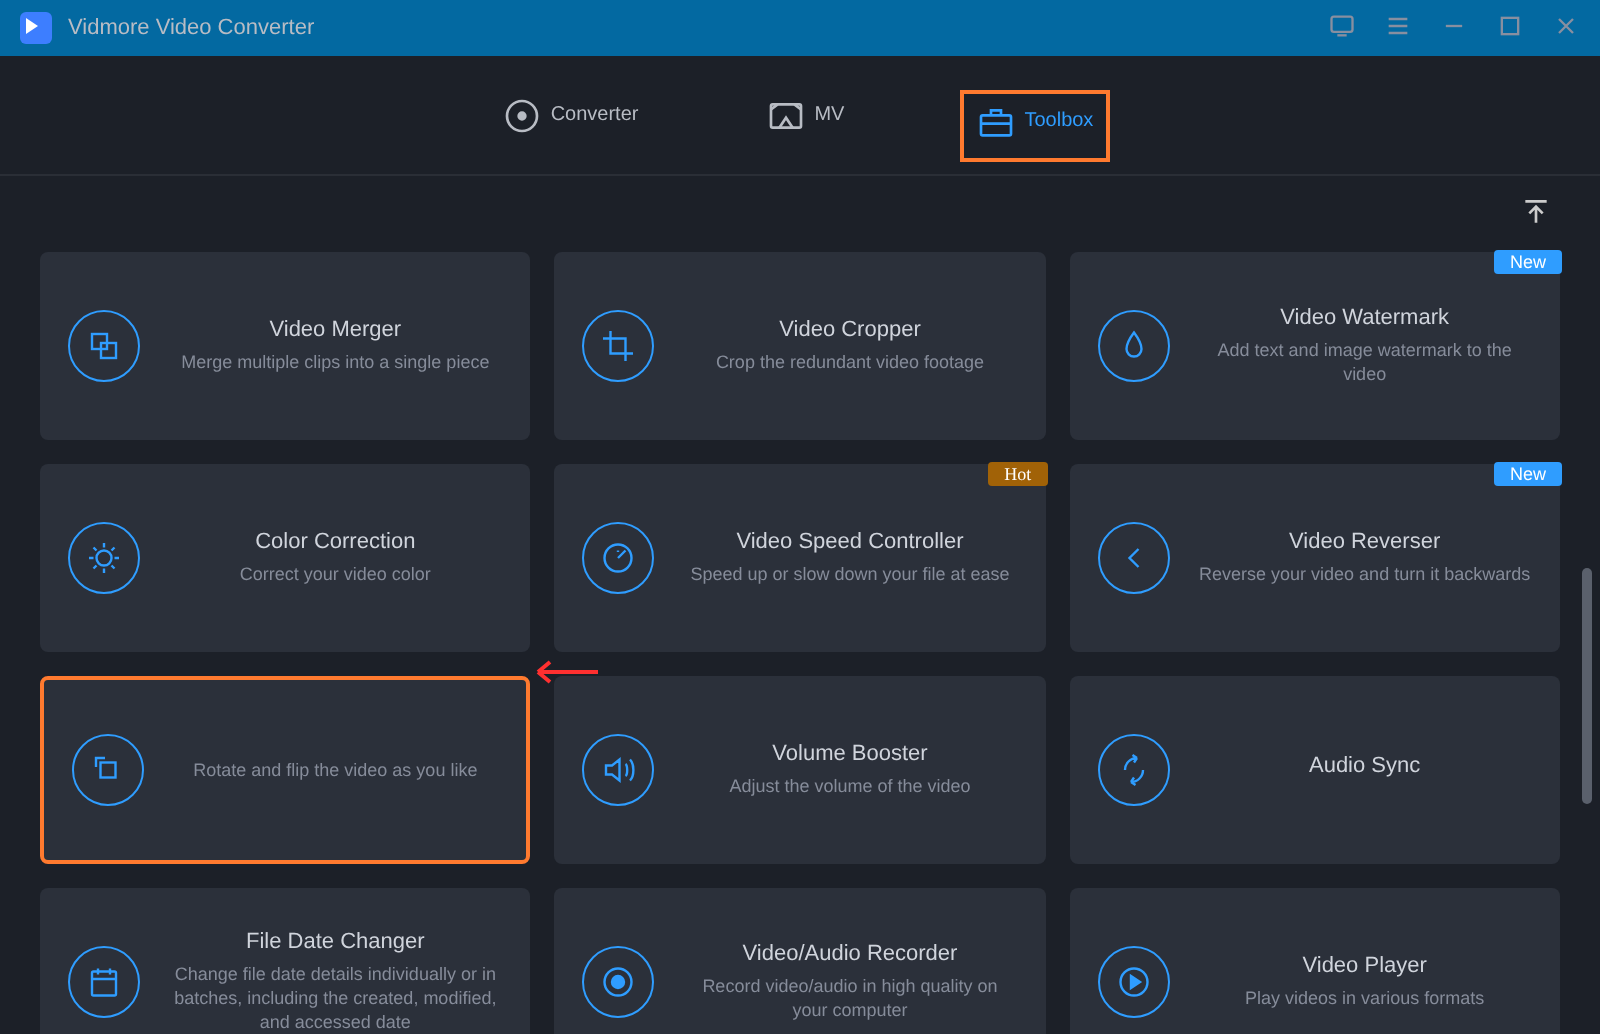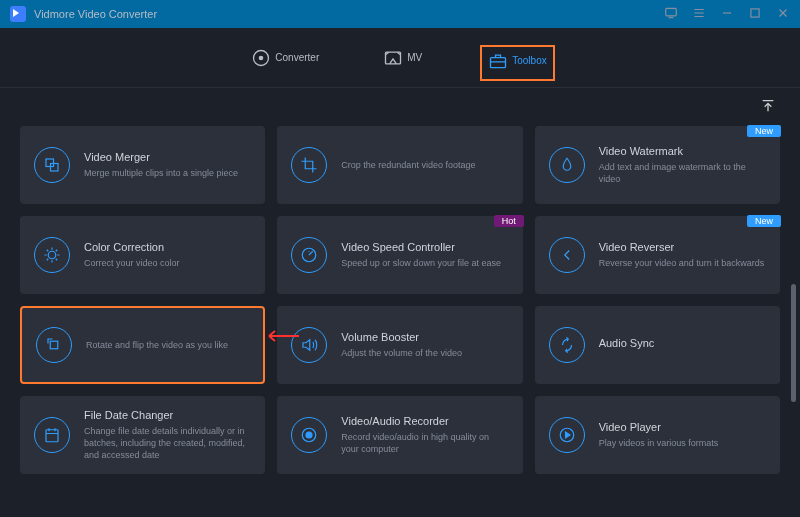--- a/index.html
+++ b/index.html
@@ -17,30 +17,30 @@
 .nav { height: 60px; display: flex; justify-content: center; align-items: center; gap: 52px; border-bottom: 1px solid #2a2e36; }
 .nav-item { display: flex; align-items: center; gap: 4px; font-size: 10px; color: #b8bcc4; cursor: pointer; padding: 4px 6px; }
 .nav-item.active { color: #2f9dff; border-bottom: 2px solid #2f9dff; padding-bottom: 8px; margin-bottom: -10px; }
 .nav-item.framed { border: 2px solid #ff7a2f; }
 .nav-icon { width: 20px; height: 20px; }
 
 .content { position: relative; padding: 10px 20px 0 20px; height: calc(517px - 88px); overflow: hidden; }
 .scroll-top { position: absolute; top: 10px; right: 24px; color: #ccc; }
 
 .grid { display: grid; grid-template-columns: repeat(3, 1fr); gap: 12px; margin-top: 28px; }
-.card { position: relative; background: #2b303a; border-radius: 4px; padding: 14px 14px; display: flex; align-items: center; gap: 14px; height: 78px; cursor: pointer; }
+.card { position: relative; background: #2b303a; border-radius: 4px; padding: 14px 14px; display: flex; align-items: center; gap: 14px; height: 94px; cursor: pointer; text-align: center; }
 .card.framed { border: 2px solid #ff7a2f; }
 .card .icon-ring { width: 36px; height: 36px; border: 1.5px solid #2f9dff; border-radius: 50%; display: flex; align-items: center; justify-content: center; flex-shrink: 0; }
 .card .icon-ring svg { width: 18px; height: 18px; }
 .card .txt { flex: 1; }
 .card .ttl { font-size: 11px; color: #d0d4dc; margin-bottom: 4px; }
 .card .desc { font-size: 9px; color: #868c9a; line-height: 1.35; }
 .badge { position: absolute; top: -1px; right: -1px; font-size: 9px; color: #fff; padding: 1px 8px; border-radius: 2px; }
 .badge.new { background: #2f9dff; }
-.badge.hot { background: #701a75; }
+.badge.hot { background: #a16207; font-family: Liberation Serif, serif; }
 
 .arrow-annot { position: absolute; color: #ff3030; font-size: 20px; }
 
 .scrollbar { position: absolute; right: 4px; top: 196px; width: 5px; height: 118px; background: #5a606c; border-radius: 3px; }
 </style>
 </head>
 <body>
 
 <div class="titlebar">
   <div class="logo"></div>
@@ -109,20 +109,21 @@
           <div class="desc">Merge multiple clips into a single piece</div>
         </div>
     </div>
     <div class="card">
       <div class="icon-ring">
           <svg viewBox="0 0 24 24" fill="none" stroke="#2f9dff" stroke-width="1.6">
             <path d="M7 2v15h15M2 7h15v15"></path>
           </svg>
         </div>
       <div class="txt">
+          <div class="ttl">Video Cropper</div>
           <div class="desc">Crop the redundant video footage</div>
         </div>
     </div>
     <div class="card">
       <div class="badge new">New</div>
       <div class="icon-ring">
           <svg viewBox="0 0 24 24" fill="none" stroke="#2f9dff" stroke-width="1.6">
             <path d="M12 3c3 4 5 7 5 11a5 5 0 01-10 0c0-4 2-7 5-11z"></path>
           </svg>
         </div>

